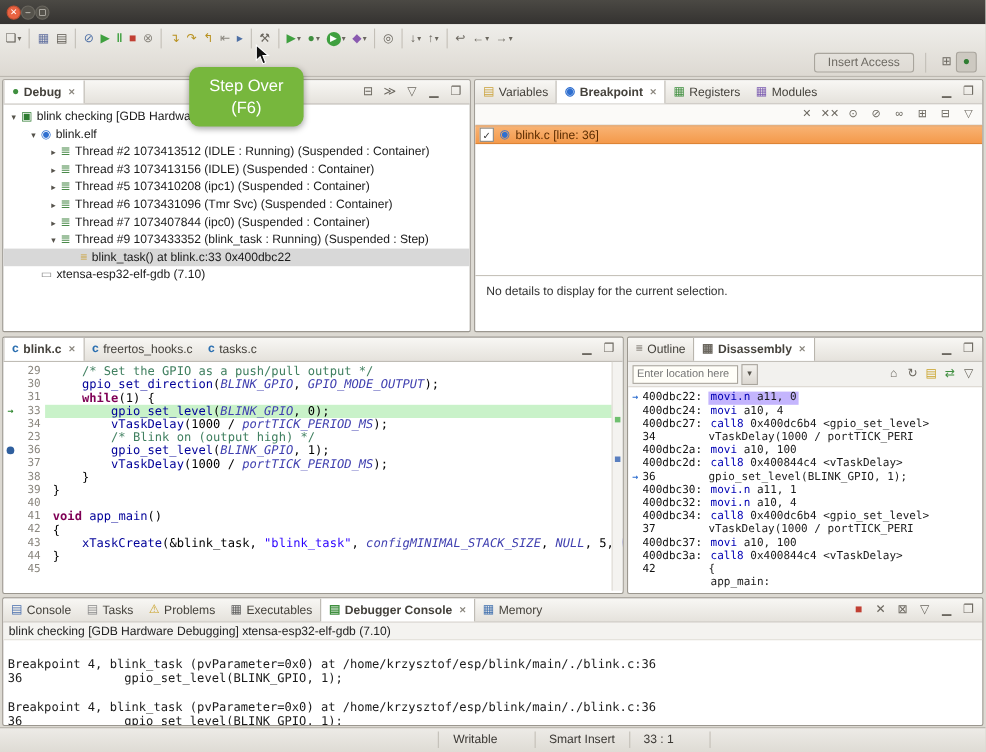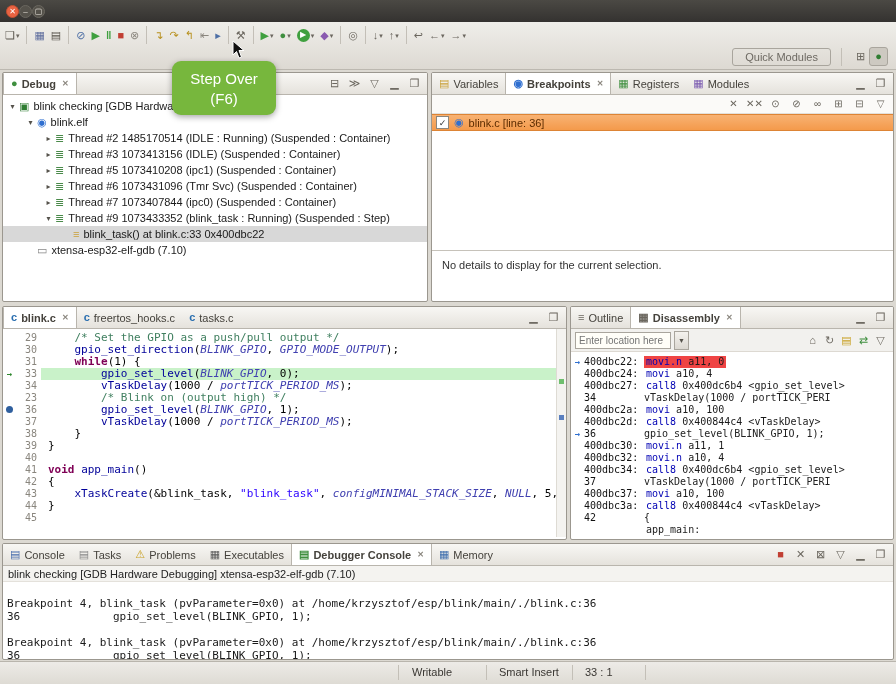--- a/index.html
+++ b/index.html
@@ -195,21 +195,21 @@
       <span class="tb-btn">
         <span class="mi" style="color: rgb(107, 103, 95);">←</span>
         <span class="dd">▾</span>
       </span>
       <span class="tb-btn">
         <span class="mi" style="color: rgb(107, 103, 95);">→</span>
         <span class="dd">▾</span>
       </span>
     </div>
   <div id="qa-row">
-    <button id="quick-access">Quick Modules</button>
+    <button id="quick-access">Insert Access</button>
     <span class="tb-sep"></span>
     <span id="perspective-icons"><span class="pt-btn" style="color: rgb(107, 103, 95);">⊞</span><span class="pt-btn pressed" style="color: rgb(47, 125, 50);">●</span></span>
   </div>
 </div>
 
 <div class="panel" id="debug-panel">
   <div class="phead" id="debug-head">
       <div class="tab active">
         <span class="mi" style="color: rgb(63, 143, 63);">●</span>
         <span class="tab-label">Debug</span>
@@ -231,21 +231,21 @@
         <span class="tree-label">blink checking [GDB Hardware Debugging]</span>
       </div>
       <div class="tree-row" style="padding-left: 22px;">
         <span class="exp">▾</span>
         <span class="mi" style="color: rgb(47, 111, 208);">◉</span>
         <span class="tree-label">blink.elf</span>
       </div>
       <div class="tree-row" style="padding-left: 40px;">
         <span class="exp">▸</span>
         <span class="mi" style="color: rgb(74, 138, 74);">≣</span>
-        <span class="tree-label">Thread #2 1485170514 (IDLE : Running) (Suspended : Container)</span>
+        <span class="tree-label">Thread #2 1073413512 (IDLE : Running) (Suspended : Container)</span>
       </div>
       <div class="tree-row" style="padding-left: 40px;">
         <span class="exp">▸</span>
         <span class="mi" style="color: rgb(74, 138, 74);">≣</span>
         <span class="tree-label">Thread #3 1073413156 (IDLE) (Suspended : Container)</span>
       </div>
       <div class="tree-row" style="padding-left: 40px;">
         <span class="exp">▸</span>
         <span class="mi" style="color: rgb(74, 138, 74);">≣</span>
         <span class="tree-label">Thread #5 1073410208 (ipc1) (Suspended : Container)</span>
@@ -279,21 +279,21 @@
 </div>
 
 <div class="panel" id="right-panel">
   <div class="phead" id="bp-head">
       <div class="tab">
         <span class="mi" style="color: rgb(202, 162, 58);">▤</span>
         <span class="tab-label">Variables</span>
       </div>
       <div class="tab active">
         <span class="mi" style="color: rgb(47, 111, 208);">◉</span>
-        <span class="tab-label">Breakpoints</span>
+        <span class="tab-label">Breakpoint</span>
         <span class="tab-close">✕</span>
       </div>
       <div class="tab">
         <span class="mi" style="color: rgb(63, 143, 63);">▦</span>
         <span class="tab-label">Registers</span>
       </div>
       <div class="tab">
         <span class="mi" style="color: rgb(122, 90, 176);">▦</span>
         <span class="tab-label">Modules</span>
       </div>
@@ -385,21 +385,21 @@
         <span class="pt-btn">❐</span>
       </span>
     </div>
   <div id="disasm-toolbar">
     <input id="location-combo" placeholder="Enter location here" style="">
     <span class="combo-arrow">▼</span>
     <span class="spacer"></span>
     <span id="disasm-tools"><span class="pt-btn">⌂</span><span class="pt-btn">↻</span><span class="pt-btn" style="color: rgb(201, 162, 39);">▤</span><span class="pt-btn" style="color: rgb(63, 143, 63);">⇄</span><span class="pt-btn">▽</span></span>
   </div>
   <div id="disasm-content">
-      <div class="dasm-row"><span class="da-gut">→</span><span class="da-addr">400dbc22:</span><span class="da-ins" style="background: #ef4444;"><span class="da-mn">movi.n</span><span class="da-ops">&nbsp;a11, 0</span></span></div>
+      <div class="dasm-row"><span class="da-gut">→</span><span class="da-addr">400dbc22:</span><span class="da-ins" style="background: #c4b5fd;"><span class="da-mn">movi.n</span><span class="da-ops">&nbsp;a11, 0</span></span></div>
       <div class="dasm-row"><span class="da-gut"></span><span class="da-addr">400dbc24:</span><span class="da-ins"><span class="da-mn">movi</span><span class="da-ops">&nbsp;a10, 4</span></span></div>
       <div class="dasm-row"><span class="da-gut"></span><span class="da-addr">400dbc27:</span><span class="da-ins"><span class="da-mn">call8</span><span class="da-ops">&nbsp;0x400dc6b4 &lt;gpio_set_level&gt;</span></span></div>
       <div class="dasm-row"><span class="da-gut"></span><span class="da-addr">34</span><span class="da-src">vTaskDelay(1000 / portTICK_PERI</span></div>
       <div class="dasm-row"><span class="da-gut"></span><span class="da-addr">400dbc2a:</span><span class="da-ins"><span class="da-mn">movi</span><span class="da-ops">&nbsp;a10, 100</span></span></div>
       <div class="dasm-row"><span class="da-gut"></span><span class="da-addr">400dbc2d:</span><span class="da-ins"><span class="da-mn">call8</span><span class="da-ops">&nbsp;0x400844c4 &lt;vTaskDelay&gt;</span></span></div>
       <div class="dasm-row"><span class="da-gut">→</span><span class="da-addr">36</span><span class="da-src">gpio_set_level(BLINK_GPIO, 1);</span></div>
       <div class="dasm-row"><span class="da-gut"></span><span class="da-addr">400dbc30:</span><span class="da-ins"><span class="da-mn">movi.n</span><span class="da-ops">&nbsp;a11, 1</span></span></div>
       <div class="dasm-row"><span class="da-gut"></span><span class="da-addr">400dbc32:</span><span class="da-ins"><span class="da-mn">movi.n</span><span class="da-ops">&nbsp;a10, 4</span></span></div>
       <div class="dasm-row"><span class="da-gut"></span><span class="da-addr">400dbc34:</span><span class="da-ins"><span class="da-mn">call8</span><span class="da-ops">&nbsp;0x400dc6b4 &lt;gpio_set_level&gt;</span></span></div>
       <div class="dasm-row"><span class="da-gut"></span><span class="da-addr">37</span><span class="da-src">vTaskDelay(1000 / portTICK_PERI</span></div>

